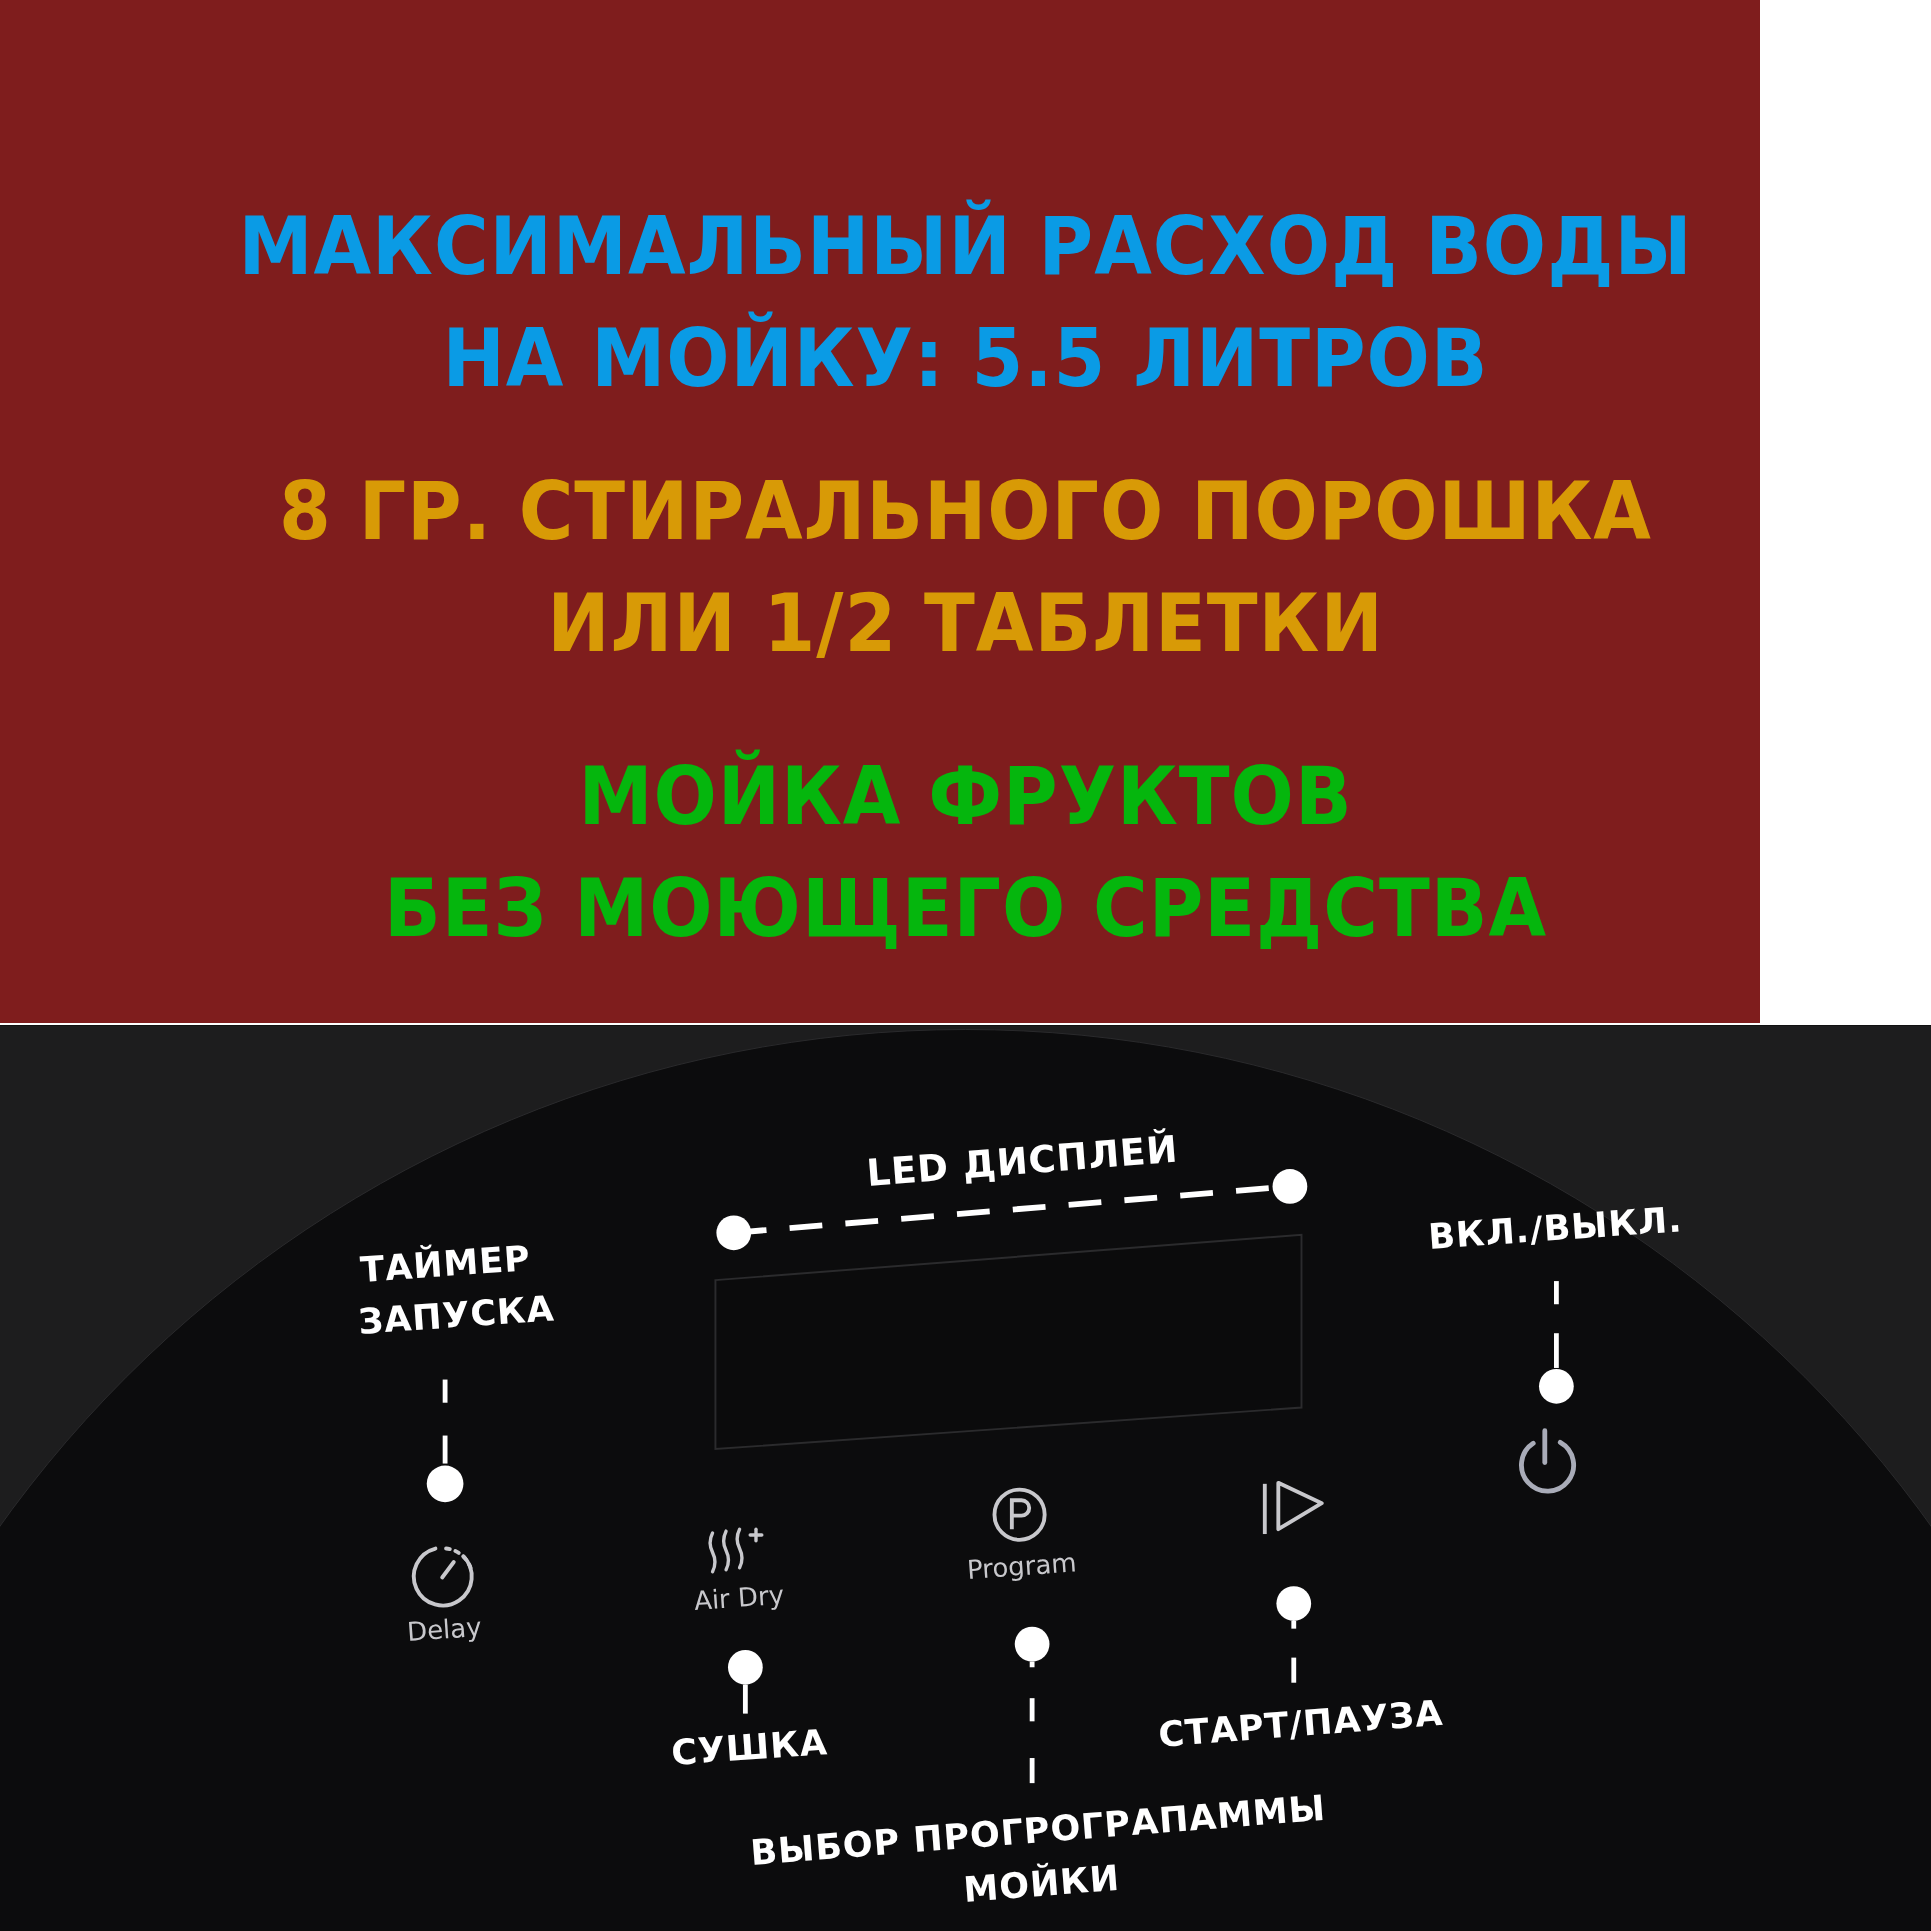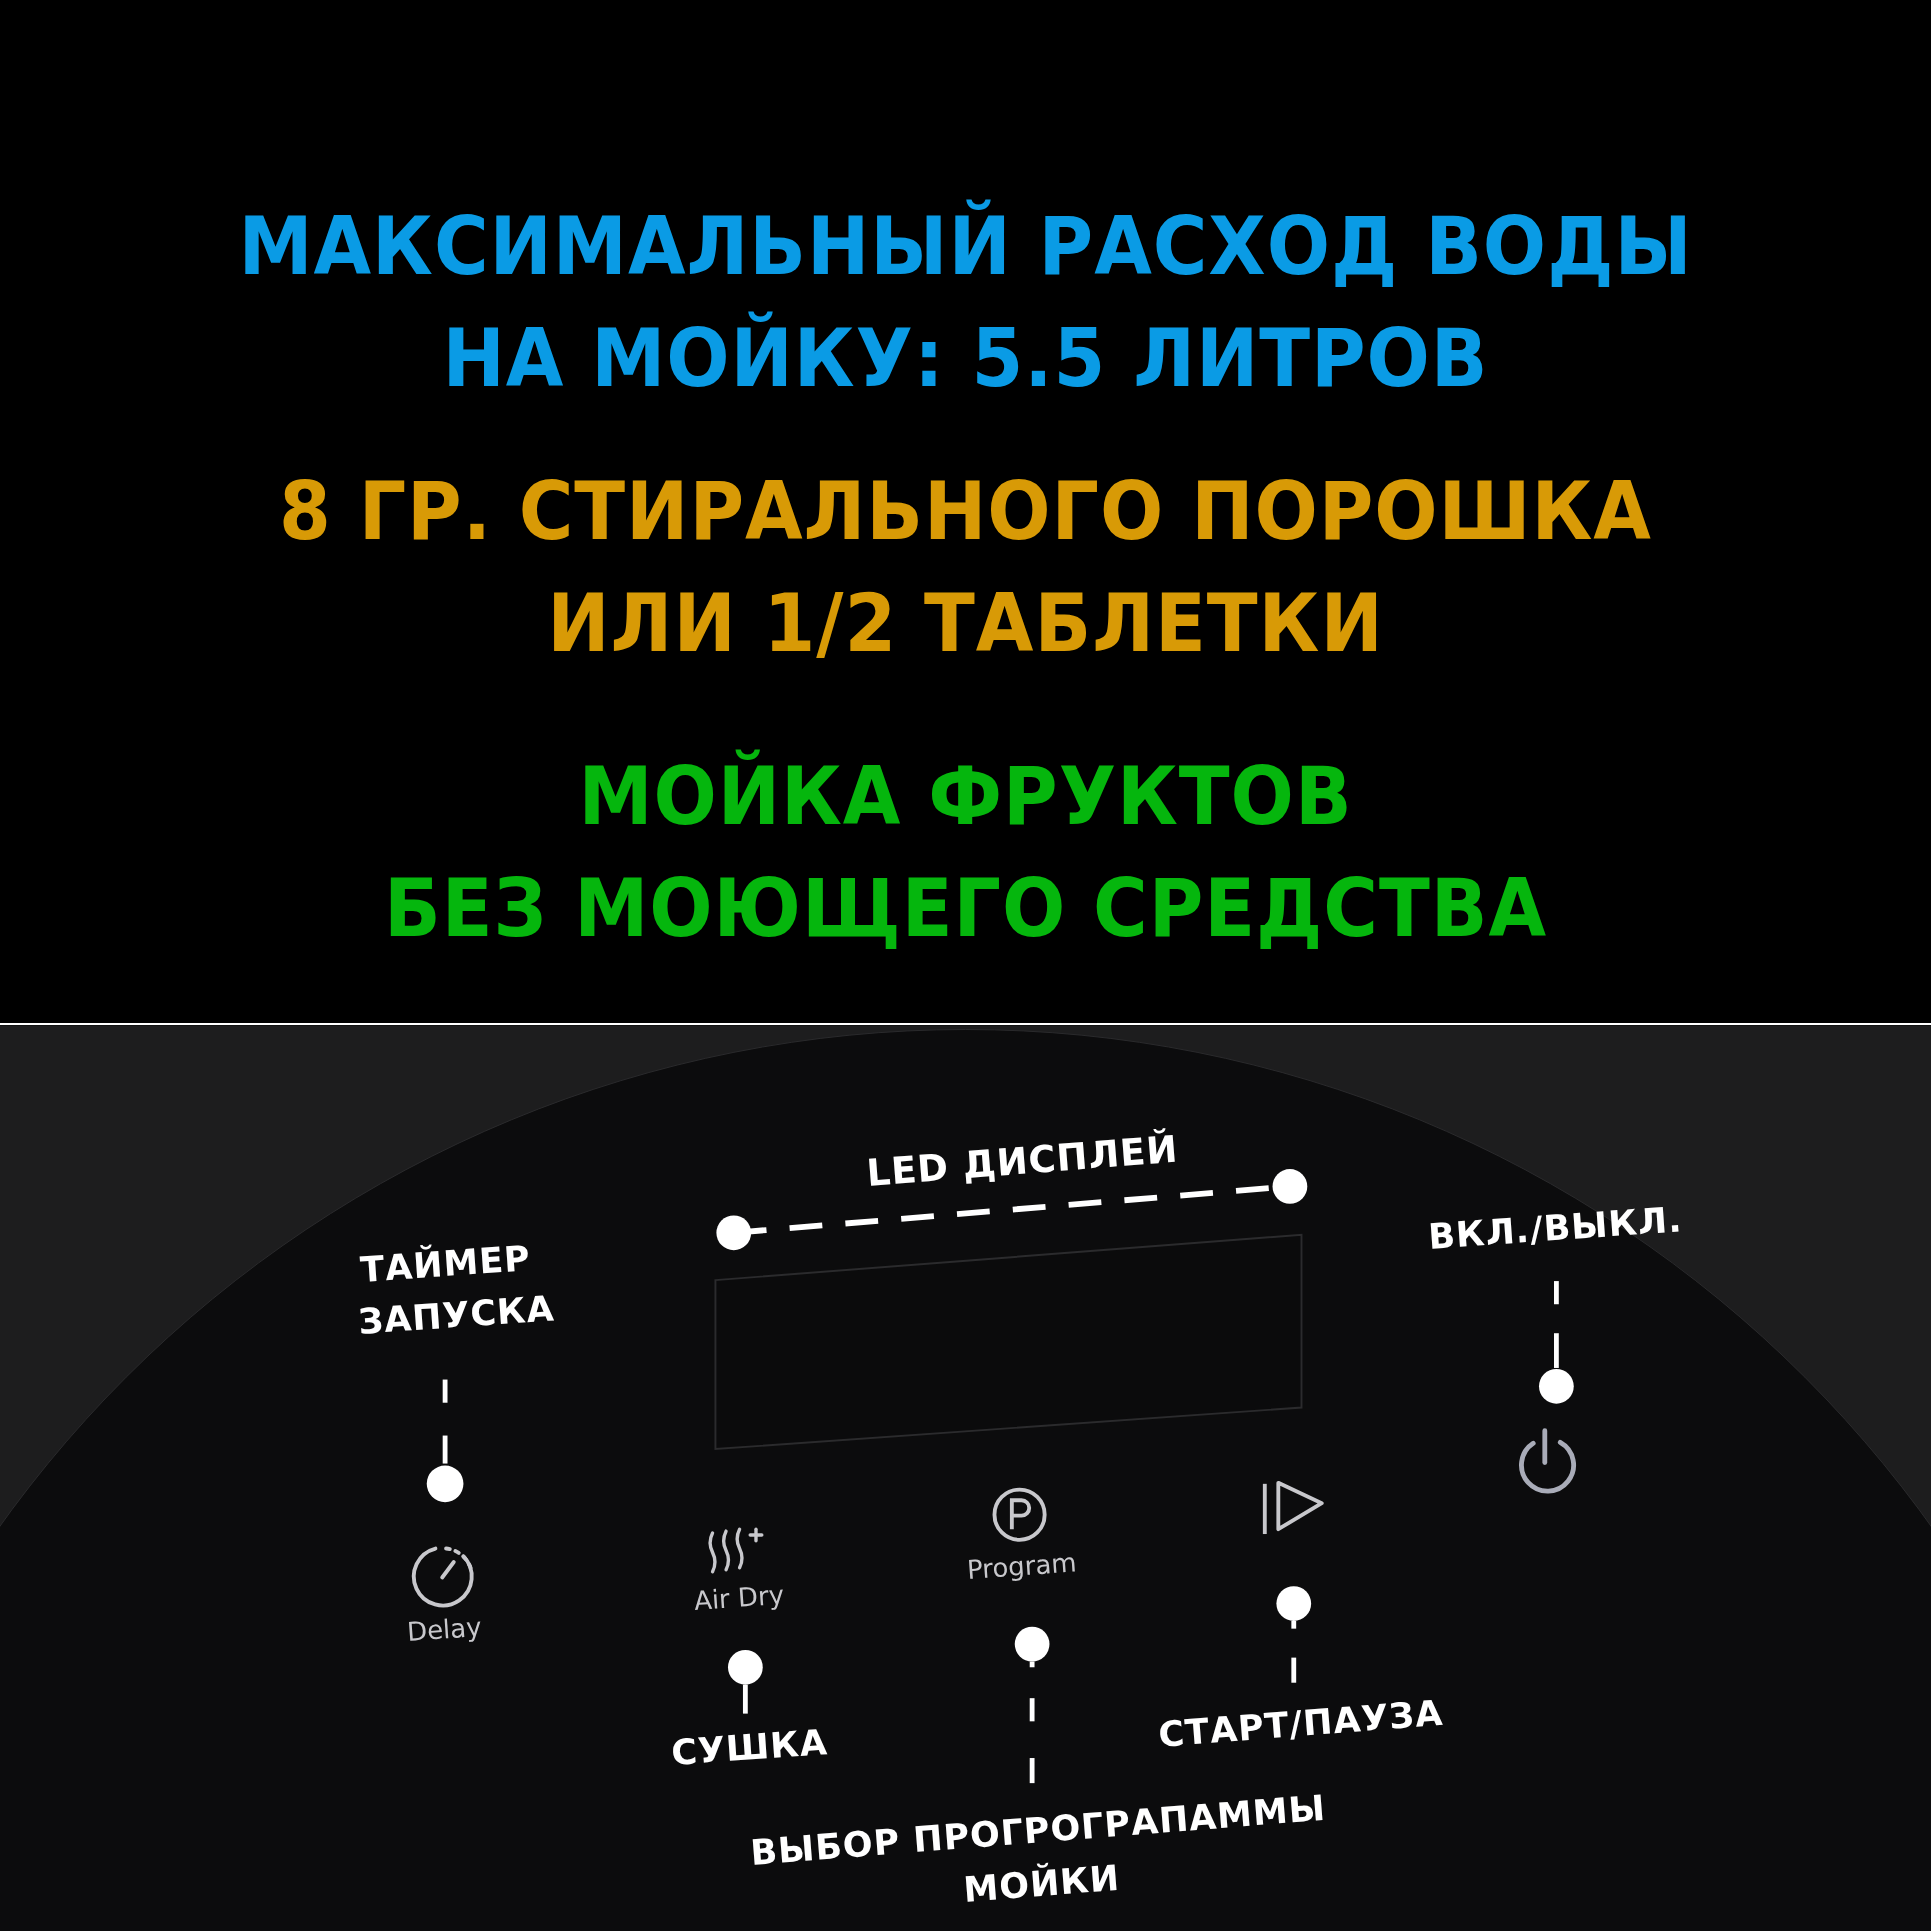--- a/index.html
+++ b/index.html
@@ -2,22 +2,22 @@
 <html><head>
   <meta charset="utf-8">
   <style>
     html, body { margin: 0; padding: 0; }
     body {
       width: 1931px; height: 1931px; position: relative; overflow: hidden;
       background: #ffffff;
       font-family: "DejaVu Sans", sans-serif;
     }
     .top {
-      position: absolute; left: 0; top: 0; width: 1931px; height: 1023px;
-      background: #000000;
+      position: absolute; left: 0; top: 0; width: 1760px; height: 1023px;
+      background: #7f1d1d;
     }
     .headline {
       position: absolute; left: 0; width: 1931px; text-align: center;
       font-family: "DejaVu Sans", sans-serif; font-weight: bold;
       font-size: 81px; line-height: 112px; letter-spacing: 1px;
       transform: scaleX(0.92); transform-origin: center;
     }
     .blue { color: #0a9be5; top: 190px; }
     .gold { color: #d89a06; top: 455px; }
     .green { color: #05b60d; top: 740px; }

